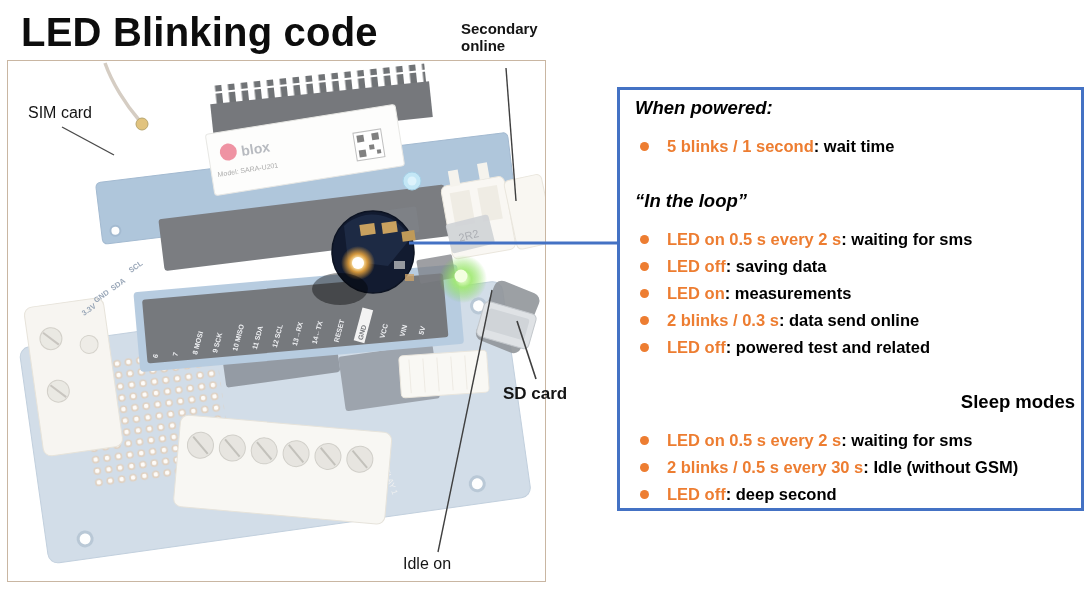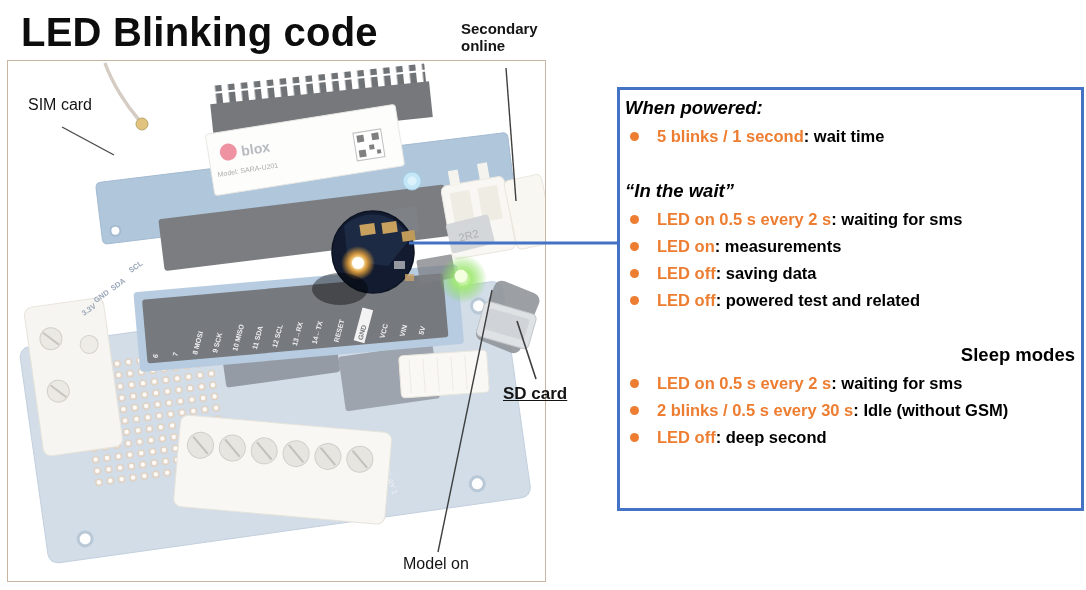--- a/index.html
+++ b/index.html
@@ -11,33 +11,33 @@
     position:absolute;left:21px;top:10px;font-size:40px;font-weight:700;
     color:#0d0d0d;letter-spacing:.2px;
   }
   .photo{
     position:absolute;left:7px;top:60px;width:537px;height:520px;
     border:1px solid #c9b6a2;background:#fff;overflow:hidden;z-index:1;
   }
   .photo svg{display:block;}
   .overlay{position:absolute;left:0;top:0;width:1086px;height:590px;z-index:5;pointer-events:none;}
   .label{position:absolute;z-index:6;color:#141414;}
-  .lbl-sim{left:28px;top:96px;font-size:16px;}
+  .lbl-sim{left:28px;top:104px;font-size:16px;}
   .lbl-secbat{left:461px;top:20px;font-size:15px;font-weight:700;line-height:17px;}
-  .lbl-sd{left:503px;top:384px;font-size:17px;font-weight:700;text-decoration:underline;}
+  .lbl-sd{left:503px;top:384px;font-size:17px;font-weight:700;}
   .lbl-pwr{left:403px;top:555px;font-size:16px;}
   .panel{
     position:absolute;left:617px;top:87px;width:467px;height:424px;
     border:3px solid #4472C4;box-sizing:border-box;background:#fff;
     padding:4px 6px 0 5px;z-index:7;
   }
   .section{margin-bottom:27px;}
-  .heading{font-size:18.5px;font-weight:700;font-style:italic;line-height:27px;white-space:nowrap;}
+  .heading{font-size:18.5px;font-weight:700;font-style:italic;line-height:27px;white-space:nowrap;margin-left:10px;}
   .heading.plain{font-style:normal;text-align:right;}
-  .panel ul{list-style:none;margin:2px;padding:0;}
+  .panel ul{list-style:none;margin:12px;padding:0;}
   .panel li{
     position:relative;line-height:27px;font-size:16.5px;font-weight:700;
     padding-left:30px;white-space:nowrap;
   }
   .dot{
     position:absolute;left:3px;top:9px;width:9px;height:9px;border-radius:50%;
     background:#ED7D31;
   }
   .key{color:#ED7D31;}
   .rest{color:#000;}
@@ -229,37 +229,38 @@
   <line x1="492" y1="290" x2="438" y2="552" stroke="#3f3f3f" stroke-width="1.4"></line>
   <line x1="409" y1="243" x2="618" y2="243" stroke="#4472C4" stroke-width="3"></line>
 </svg>
 
 <div class="label lbl-sim">SIM card</div>
 <div class="label lbl-secbat">
   <div>Secondary</div>
   <div>online</div>
 </div>
 <div class="label lbl-sd">SD card</div>
-<div class="label lbl-pwr">Model on</div>
+<div class="label lbl-pwr">Idle on</div>
 
 <div class="panel">
 
   <div class="section">
     <div class="heading">When powered:</div>
     <ul>
       <li><span class="dot"></span><span class="key">5 blinks / 1 second</span><span class="rest">: wait time</span></li>
     </ul>
   </div>
 
   <div class="section">
-    <div class="heading">“In the wait”</div>
+    <div class="heading">“In the loop”</div>
     <ul>
       <li><span class="dot"></span><span class="key">LED on 0.5 s every 2 s</span><span class="rest">: waiting for sms</span></li>
+      <li><span class="dot"></span><span class="key">LED off</span><span class="rest">: saving data</span></li>
       <li><span class="dot"></span><span class="key">LED on</span><span class="rest">: measurements</span></li>
-      <li><span class="dot"></span><span class="key">LED off</span><span class="rest">: saving data</span></li>
+      <li><span class="dot"></span><span class="key">2 blinks / 0.3 s</span><span class="rest">: data send online</span></li>
       <li><span class="dot"></span><span class="key">LED off</span><span class="rest">: powered test and related</span></li>
     </ul>
   </div>
 
   <div class="section">
     <div class="heading plain">Sleep modes</div>
     <ul>
       <li><span class="dot"></span><span class="key">LED on 0.5 s every 2 s</span><span class="rest">: waiting for sms</span></li>
       <li><span class="dot"></span><span class="key">2 blinks / 0.5 s every 30 s</span><span class="rest">: Idle (without GSM)</span></li>
       <li><span class="dot"></span><span class="key">LED off</span><span class="rest">: deep second</span></li>

